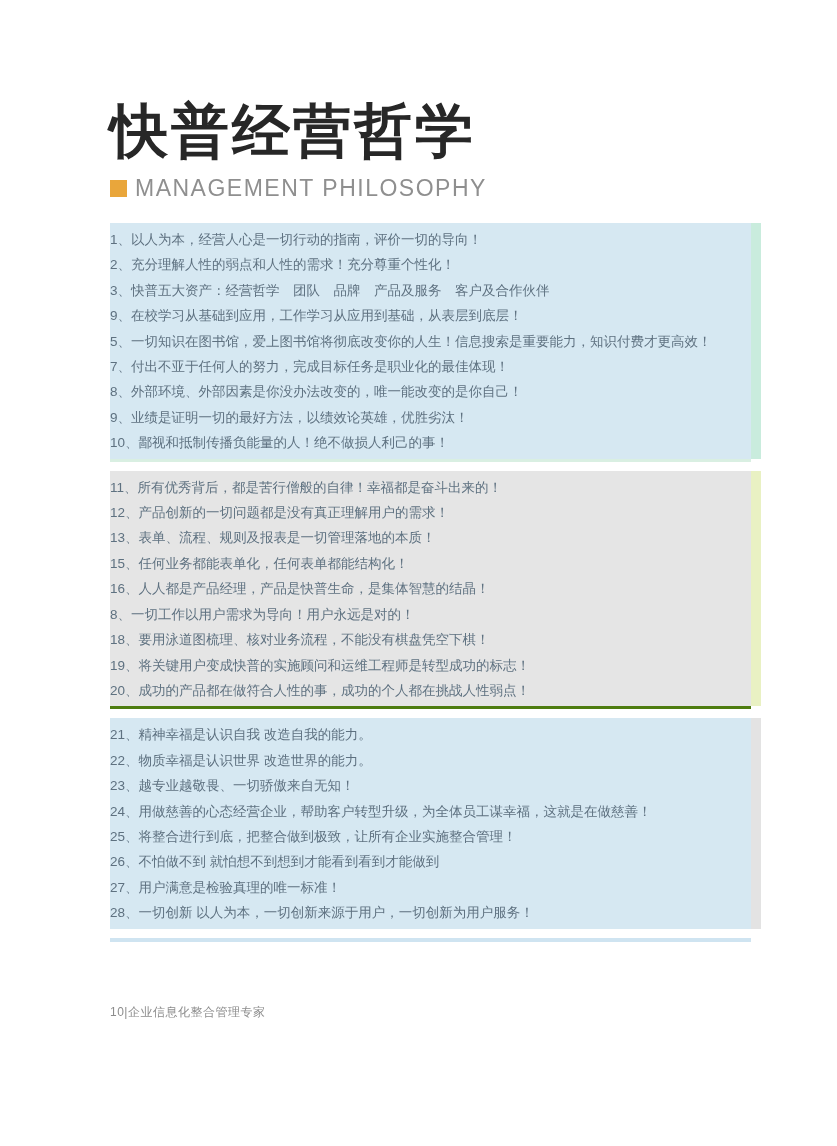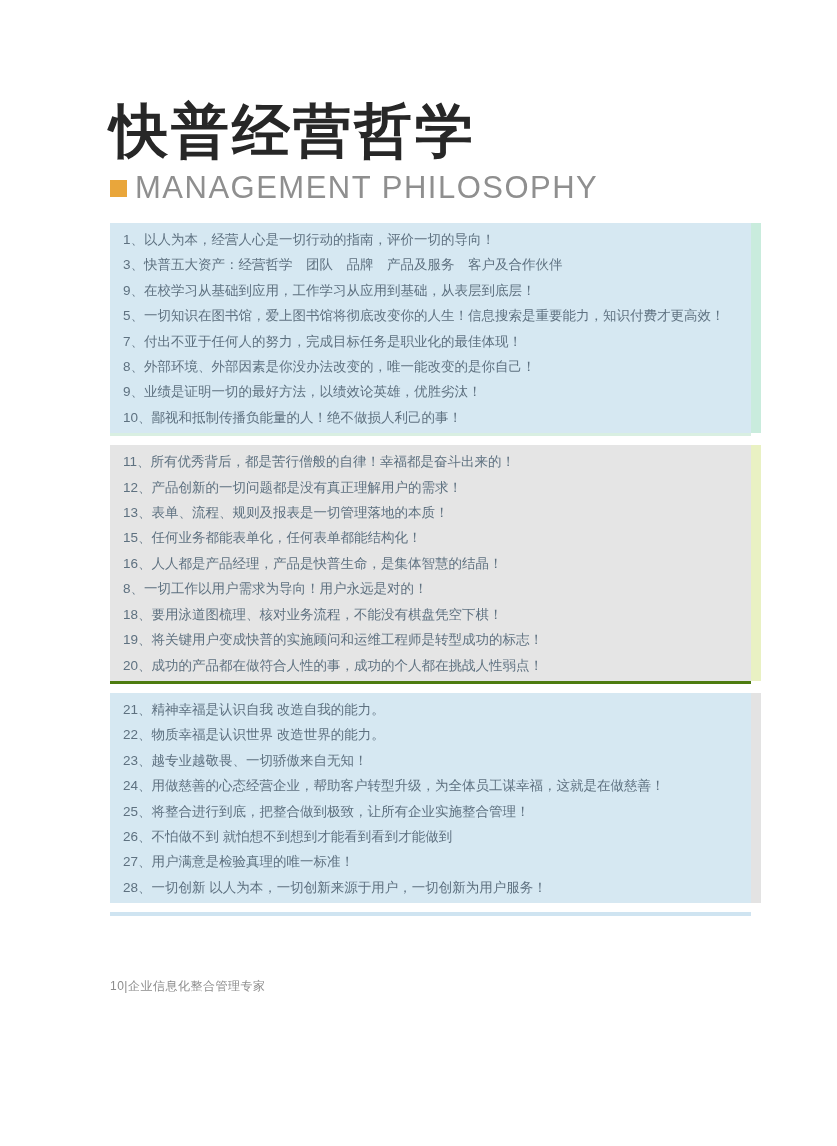--- a/index.html
+++ b/index.html
@@ -31,21 +31,21 @@
     height:24px;
   }
   .orange-square{
     display:inline-block;
     width:17px;height:17px;
     background:#e9a63b;
     margin-right:8px;
     flex:0 0 auto;
   }
   .subtitle{
-    font-size:31px;
+    font-size:23px;
     letter-spacing:1.5px;
     color:#8f8f8f;
     white-space:nowrap;
   }
   .blocks{
     margin-top:23px;
     width:641px;
   }
   .block{
     position:relative;
@@ -61,21 +61,20 @@
     width:10px;
   }
   .block.blue-mint{background:#d6e8f2;border-bottom:3px solid #d9efe2;}
   .block.blue-mint::after{background:#c9ecdd;}
   .block.green-yellow{background:#e5e5e5;border-bottom:3px solid #4d7c0f;}
   .block.green-yellow::after{background:#e9f1c3;}
   .block.blue-gray{background:#d6e8f2;}
   .block.blue-gray::after{background:#e3e3e3;}
   .item-row{
     line-height:25.4px;
-    padding-left:13px;
     font-size:13.5px;
     color:#5e7180;
     white-space:nowrap;
     overflow:hidden;
   }
   .thin-line{
     width:641px;
     height:4px;
     background:#cfe4f1;
     margin-top:9px;
@@ -97,20 +96,21 @@
     <h1 class="title">快普经营哲学</h1>
 
     <div class="subtitle-row">
       <span class="orange-square"></span>
       <span class="subtitle">MANAGEMENT PHILOSOPHY</span>
     </div>
 
     <div class="blocks" id="blocks">
         <section class="block blue-mint">
           <div class="item-row">1、以人为本，经营人心是一切行动的指南，评价一切的导向！</div>
+          <div class="item-row">2、充分理解人性的弱点和人性的需求！充分尊重个性化！</div>
           <div class="item-row">3、快普五大资产：经营哲学　团队　品牌　产品及服务　客户及合作伙伴</div>
           <div class="item-row">9、在校学习从基础到应用，工作学习从应用到基础，从表层到底层！</div>
           <div class="item-row">5、一切知识在图书馆，爱上图书馆将彻底改变你的人生！信息搜索是重要能力，知识付费才更高效！</div>
           <div class="item-row">7、付出不亚于任何人的努力，完成目标任务是职业化的最佳体现！</div>
           <div class="item-row">8、外部环境、外部因素是你没办法改变的，唯一能改变的是你自己！</div>
           <div class="item-row">9、业绩是证明一切的最好方法，以绩效论英雄，优胜劣汰！</div>
           <div class="item-row">10、鄙视和抵制传播负能量的人！绝不做损人利己的事！</div>
         </section>
         <section class="block green-yellow">
           <div class="item-row">11、所有优秀背后，都是苦行僧般的自律！幸福都是奋斗出来的！</div>

